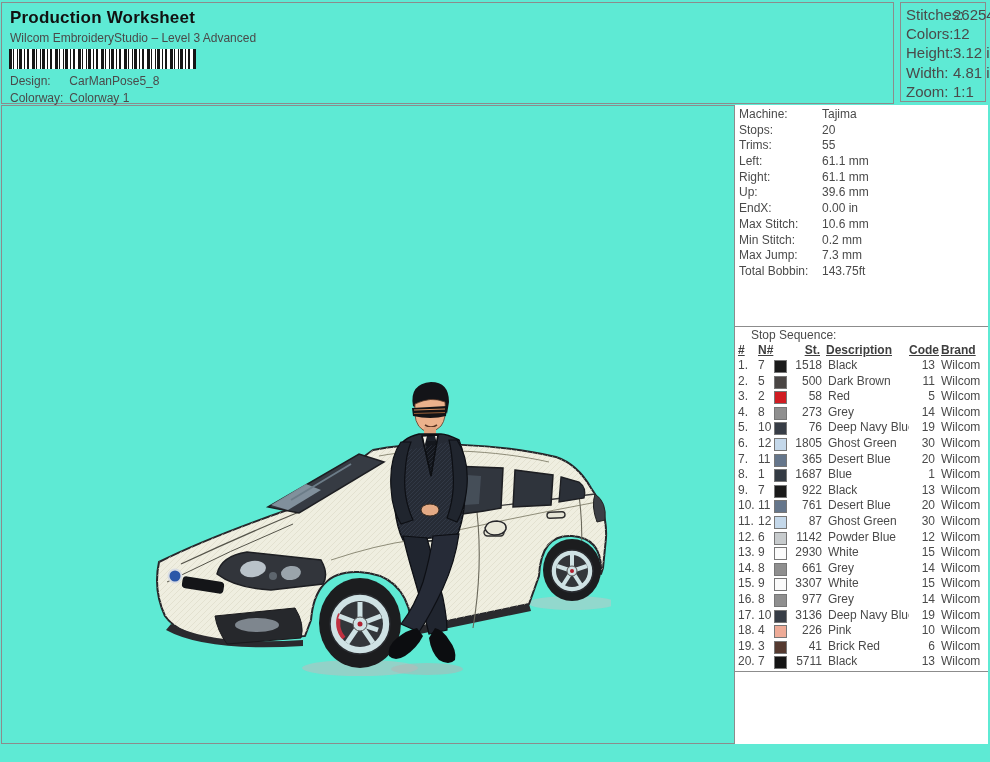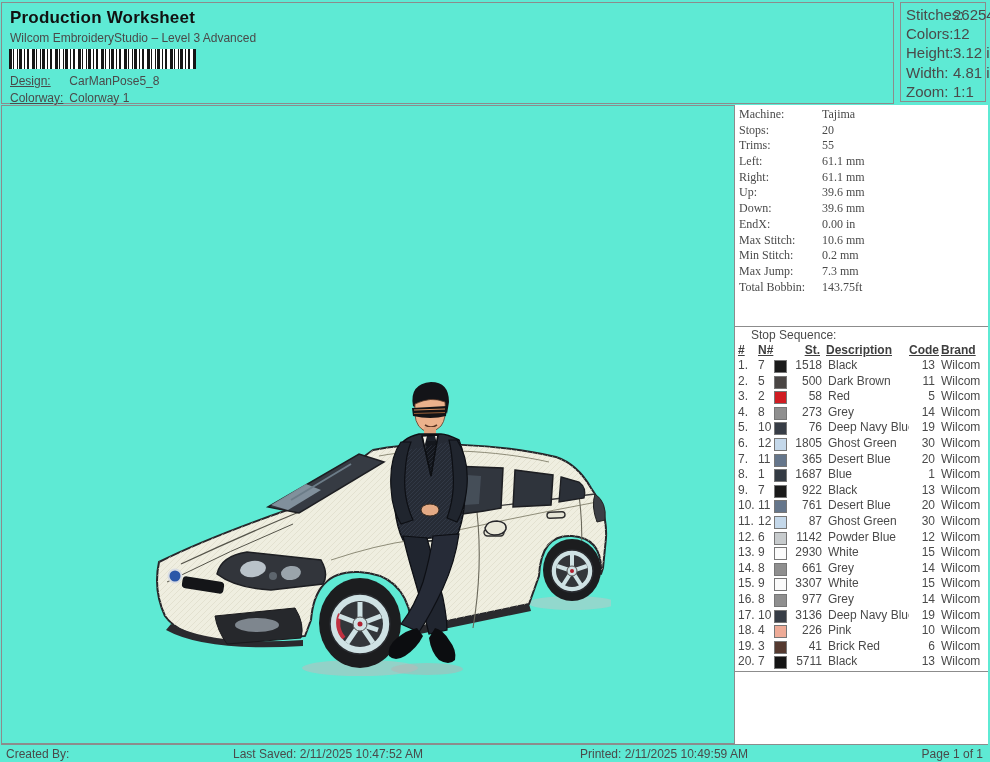--- a/index.html
+++ b/index.html
@@ -16,32 +16,32 @@
   .barcode{left:7px;top:46px;width:187px;height:20px;
     background:repeating-linear-gradient(90deg,
       #151515 0 3px,#fff 3px 4px,
       #151515 4px 5px,#fff 5px 8px,
       #151515 8px 9px,#fff 9px 10px,
       #151515 10px 13px,#fff 13px 15px,
       #151515 15px 16px,#fff 16px 18px,
       #151515 18px 20px,#fff 20px 23px);
   }
   .kv{left:8px;height:16px;line-height:16px;}
-  .kv .k{display:inline-block;width:56px;text-decoration:underline;}
+  .kv .k{display:inline-block;width:56px;}
   .design-row{top:70px;} .colorway-row{top:87px;}
   
   .stats-box{left:900px;top:2px;width:86px;height:100px;border:1px solid #8c8c8c;font-size:15px;padding-top:2px;box-sizing:border-box;}
   .s-row{height:19.2px;line-height:19.2px;padding-left:5px;white-space:nowrap;}
   .s-label{display:inline-block;width:47px;}
   
   .main-box{left:1px;top:105px;width:987px;height:639px;border:1px solid #8c8c8c;box-sizing:border-box;}
   .canvas{left:1px;top:105px;width:733px;height:639px;}
   .design-svg{left:150px;top:273px;width:460px;height:300px;}
   .right-panel{left:734px;top:105px;width:254px;height:639px;border-left:1px solid #8c8c8c;box-sizing:border-box;background:#fff;}
-  .m-rows{position:absolute;left:0;top:2px;right:0;font-family:Liberation Serif, serif;}
+  .m-rows{position:absolute;left:0;top:2px;right:0;}
   .m-row{height:15.7px;line-height:15.7px;padding-left:4px;white-space:nowrap;}
   .m-label{display:inline-block;width:83px;}
   .ss-divider{position:absolute;left:0;right:0;top:221px;border-top:1px solid #8c8c8c;}
   .ss-title{position:absolute;left:16px;top:223px;height:15px;line-height:15px;}
   .t-head,.t-row{display:flex;height:15.6px;line-height:15.6px;padding-left:3px;}
   .t-head{position:absolute;left:0;right:0;top:238px;font-weight:bold;color:#3e3e3e;}
   .t-head span{text-decoration:underline;}
   .t-body{position:absolute;left:0;right:0;top:253px;}
   .c-num{width:20px;flex:none;}
   .c-n{width:16px;flex:none;}
@@ -258,23 +258,20 @@
         </div>
 
         <div class="m-row">
           <span class="m-label">Right:</span><span>61.1 mm</span>
         </div>
 
         <div class="m-row">
           <span class="m-label">Up:</span><span>39.6 mm</span>
         </div>
 
-        <div class="m-row">
-          <span class="m-label">Down:</span><span>39.6 mm</span>
-        </div>
 
         <div class="m-row">
           <span class="m-label">EndX:</span><span>0.00 in</span>
         </div>
 
 
         <div class="m-row">
           <span class="m-label">Max Stitch:</span><span>10.6 mm</span>
         </div>
 
@@ -504,20 +501,14 @@
           <span class="c-st">5711</span>
           <span class="c-desc">Black</span>
           <span class="c-code">13</span>
           <span class="c-brand">Wilcom</span>
         </div>
 
     </div>
     <div class="t-endline"></div>
   </div>
 
-  <div class="abs footer">
-    <span class="f-created">Created By:</span>
-    <span class="f-saved">Last Saved: 2/11/2025 10:47:52 AM</span>
-    <span class="f-printed">Printed: 2/11/2025 10:49:59 AM</span>
-    <span class="f-page">Page 1 of 1</span>
-  </div>
 
 </div>
 
 </body></html>

